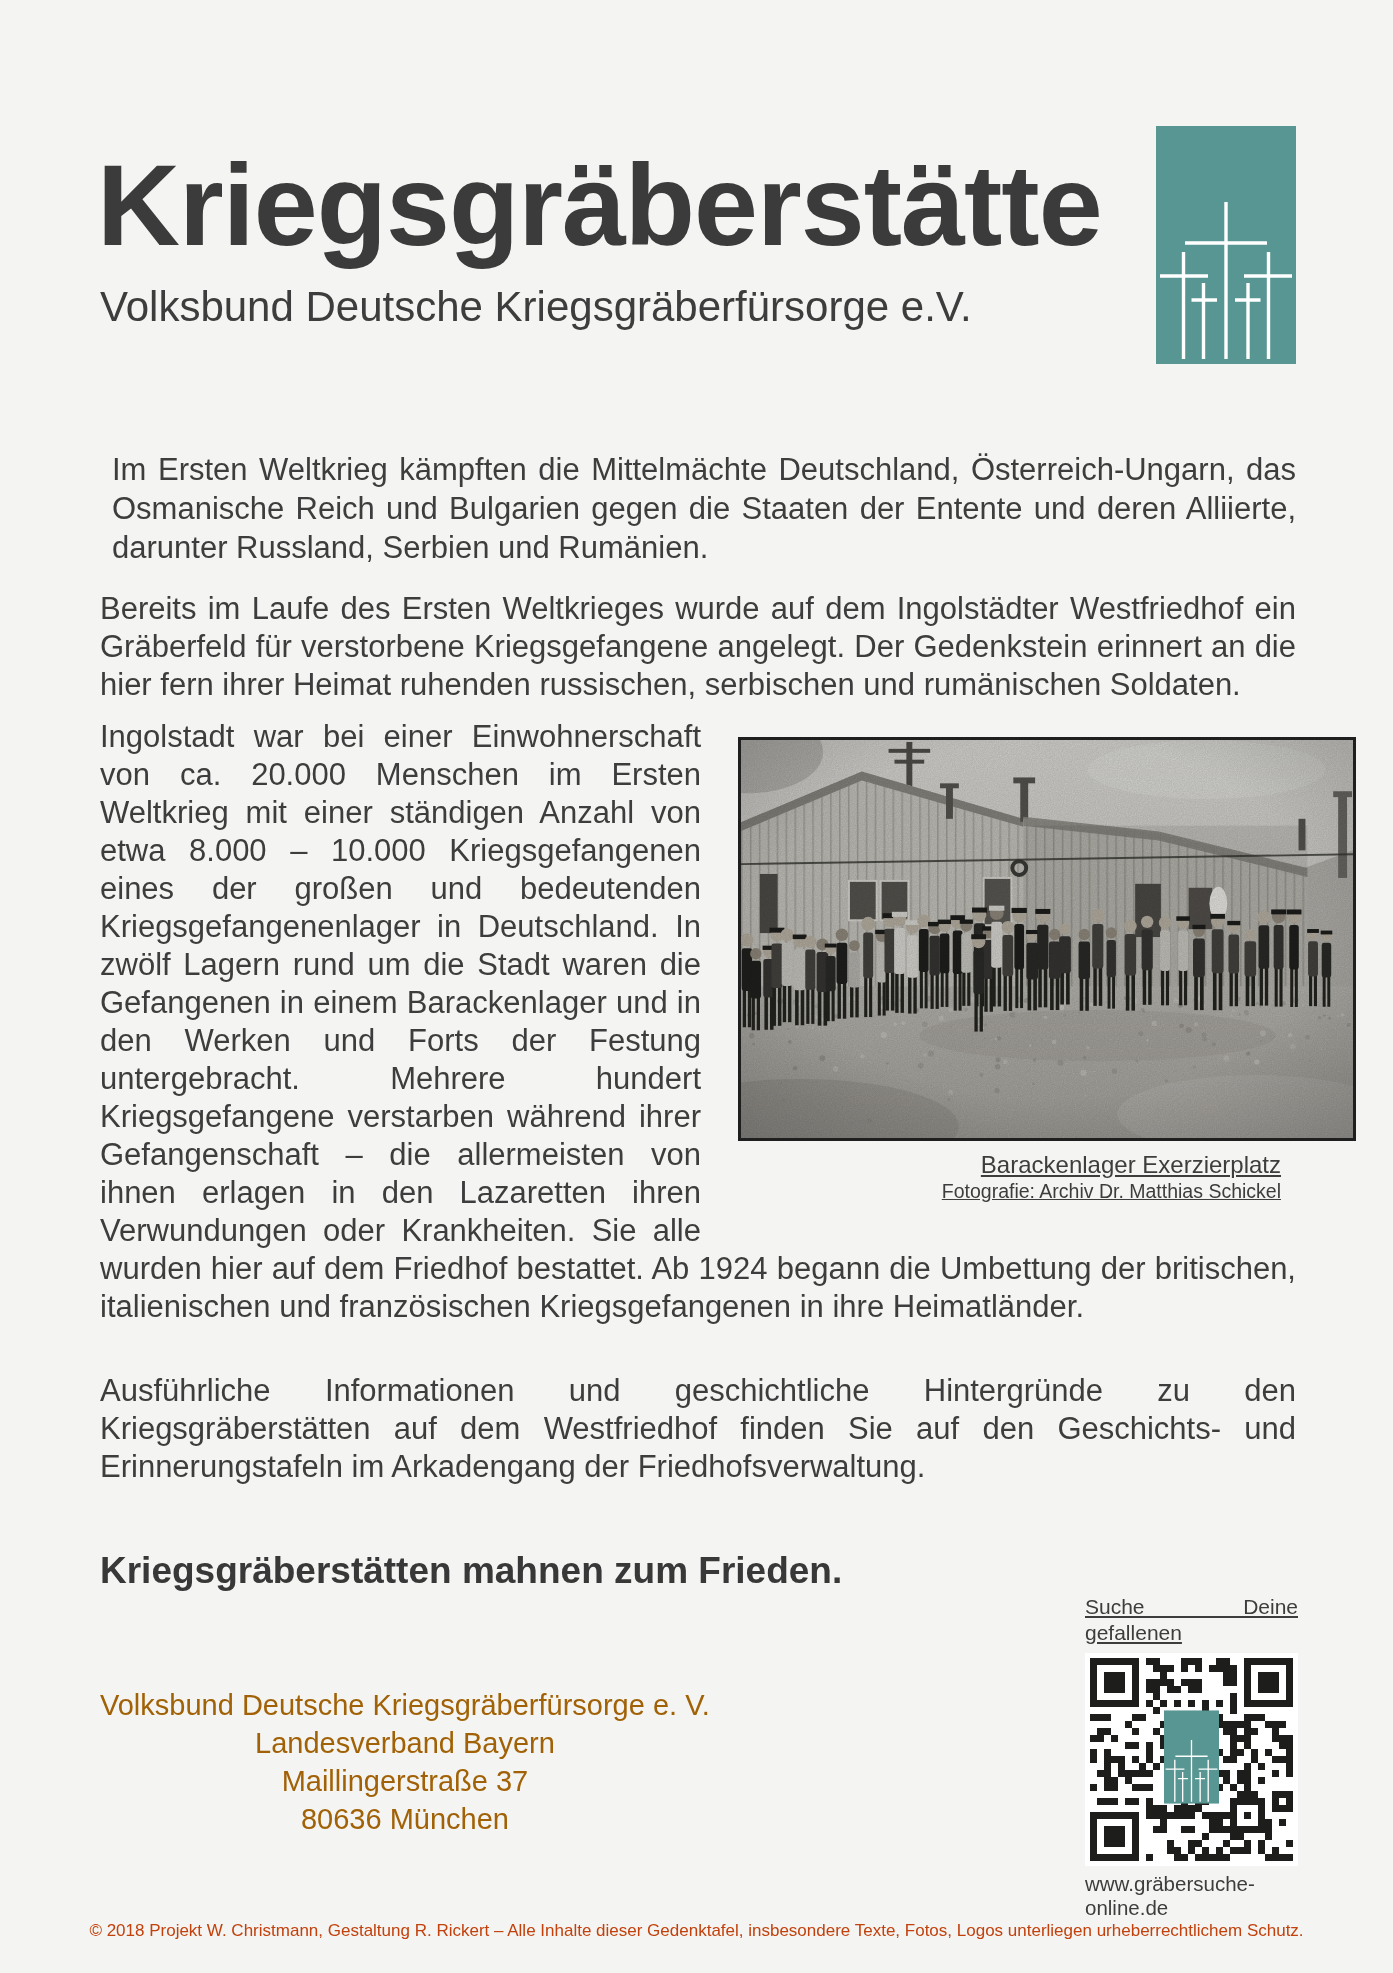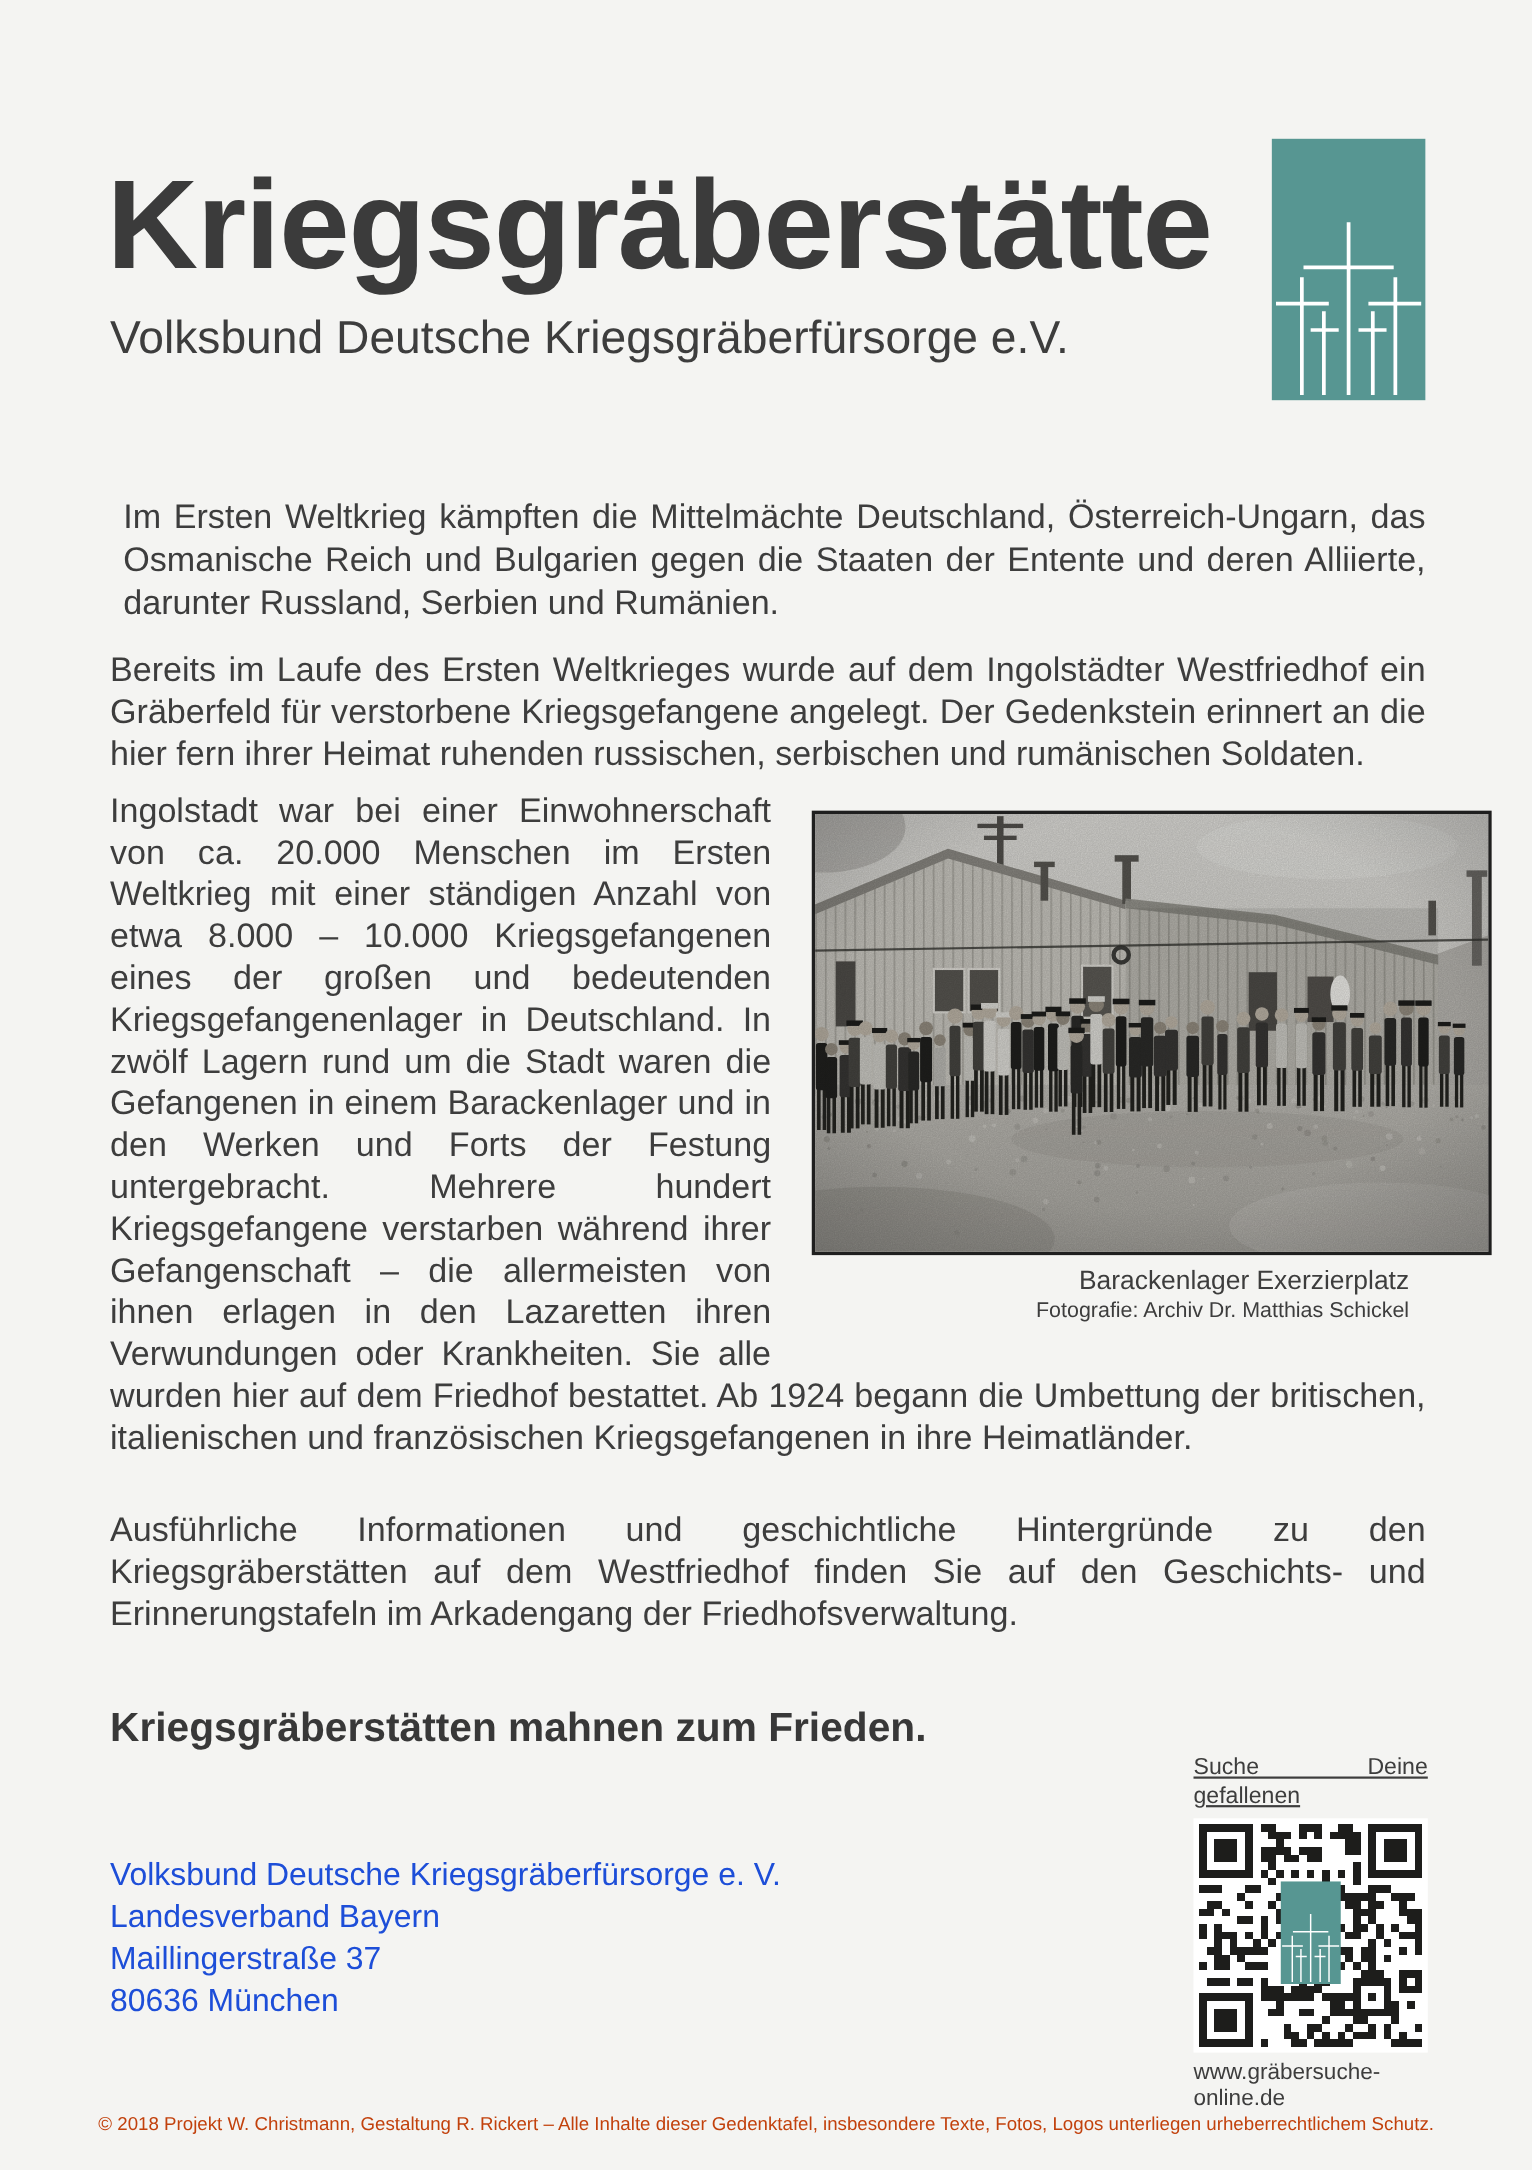--- a/index.html
+++ b/index.html
@@ -15,37 +15,37 @@
   
   .content{position:absolute;left:100px;top:450px;width:1196px;font-size:31px;line-height:38px;}
   .content p{margin:0;text-align:justify;}
   p.lead{font-weight:400;line-height:39px;margin-left:12px;}
   p.p2{margin-top:23px;}
   .wrap{margin-top:14px;}
   p.tafeln{margin-top:46px;}
   .slogan{margin:66px 0 0 0;font-size:37px;font-weight:700;color:#383838;}
 
   
-  figure.photo{float:right;width:543px;margin:4px 0 20px 22px;padding:15px;}
+  figure.photo{float:right;width:543px;margin:4px 0 20px 22px;padding:15px;text-decoration:underline;}
   .photo-frame{width:612px;height:398px;border:3px solid #1f1f1f;display:block;background:#cfcecb;}
   figcaption{margin-top:9px;text-align:right;color:#3d3d3d;}
   .cap-main{font-size:24px;line-height:29px;}
   .cap-credit{font-size:19.5px;line-height:24px;}
 
   
   .qr-block{position:absolute;left:1085px;top:1594px;width:213px;}
   .qr-cap{font-size:21px;line-height:26px;color:#3d3d3d;}
   .qr-cap-l1{text-align:justify;text-align-last:justify;text-decoration:underline;}
   .qr-box{position:relative;margin-top:7px;width:203px;height:203px;background:#ffffff;padding:5px;}
   .qr-box svg.qr{display:block;}
   .qr-logo{position:absolute;left:79px;top:57px;width:55px;height:94px;}
   .qr-url{margin-top:6px;font-size:20.5px;text-align:left;color:#3d3d3d;}
 
   
-  .address{position:absolute;left:100px;top:1686px;font-size:29px;line-height:38px;color:#1d4ed8;}
+  .address{position:absolute;left:100px;top:1686px;font-size:29px;line-height:38px;color:#a16207;text-align:center;}
   .address .site{margin-top:30px;font-size:33px;}
 
   
   .footer{position:absolute;left:0;top:1921px;width:100%;text-align:center;
           font-size:17px;color:#c2410c;}
 </style>
 </head>
 <body>
 
 <svg width="0" height="0" style="position:absolute">

